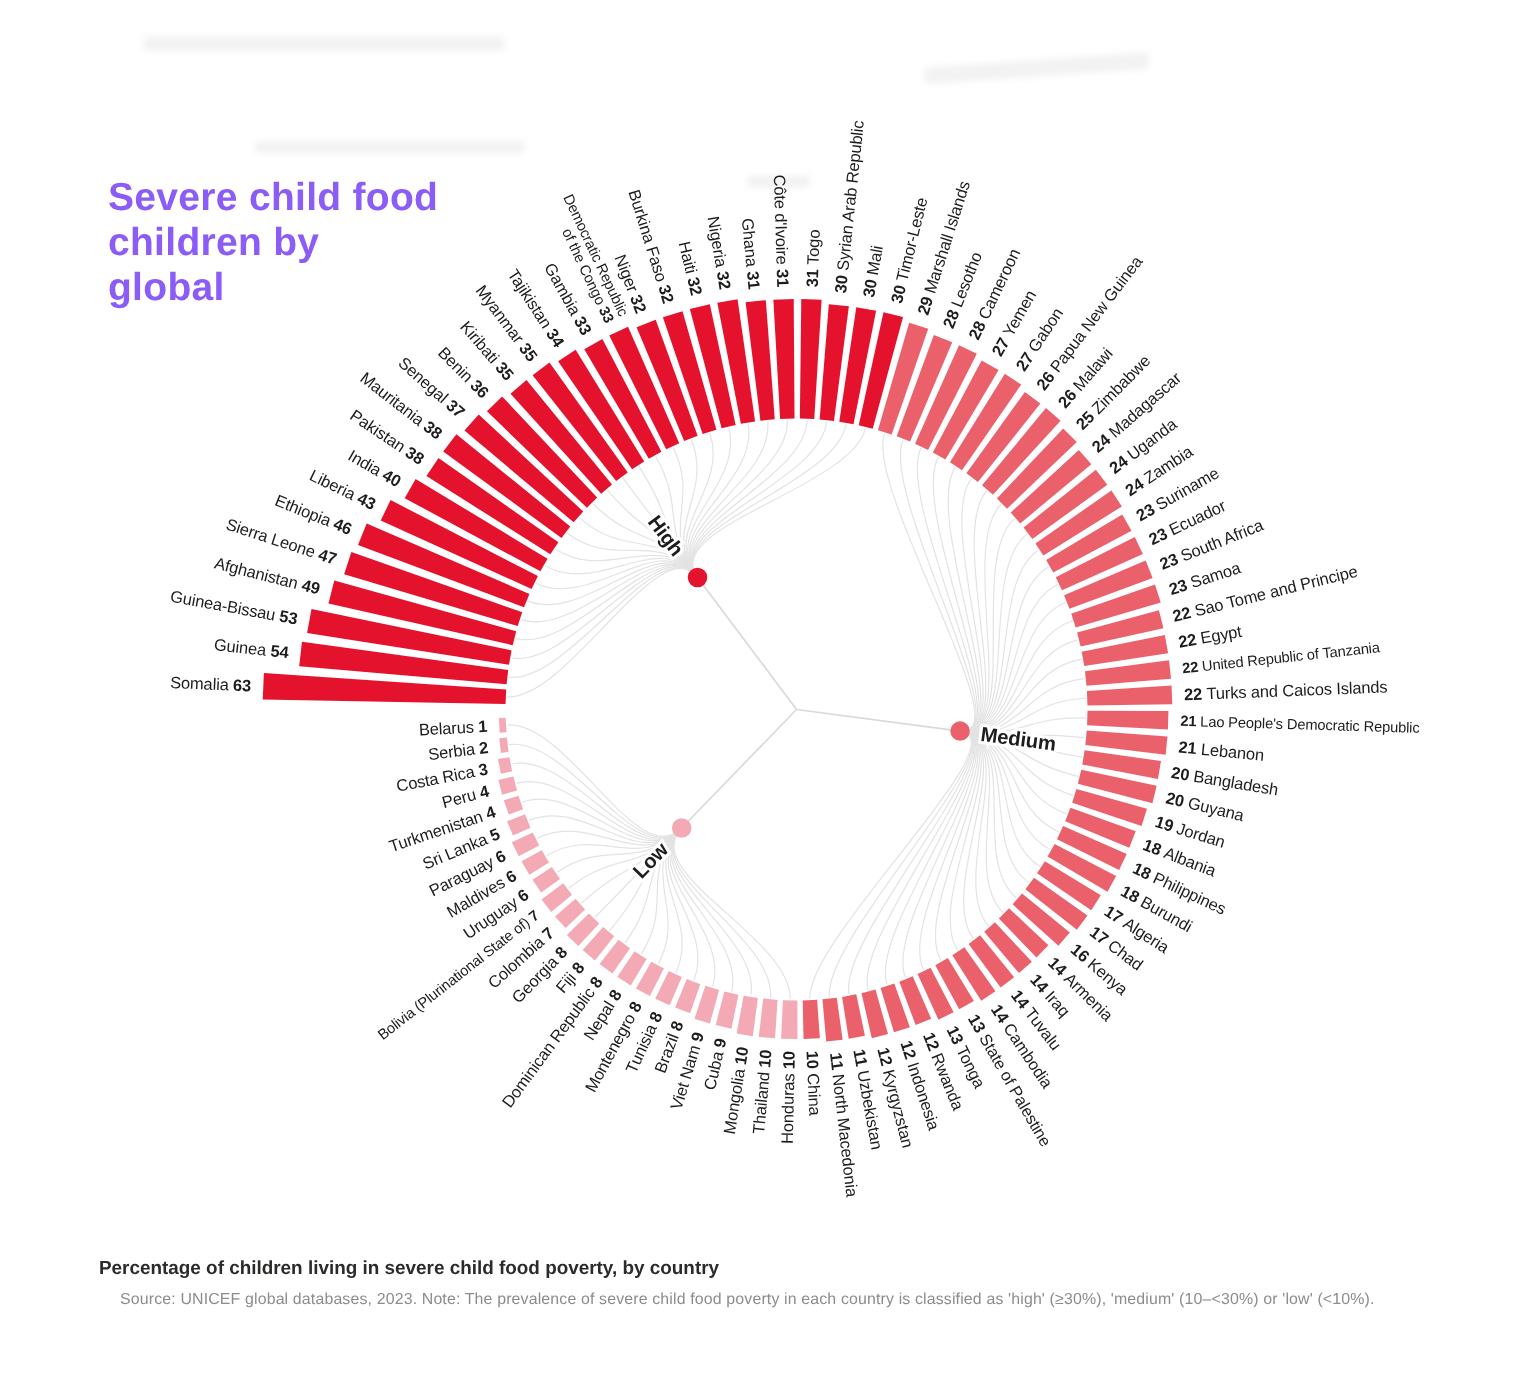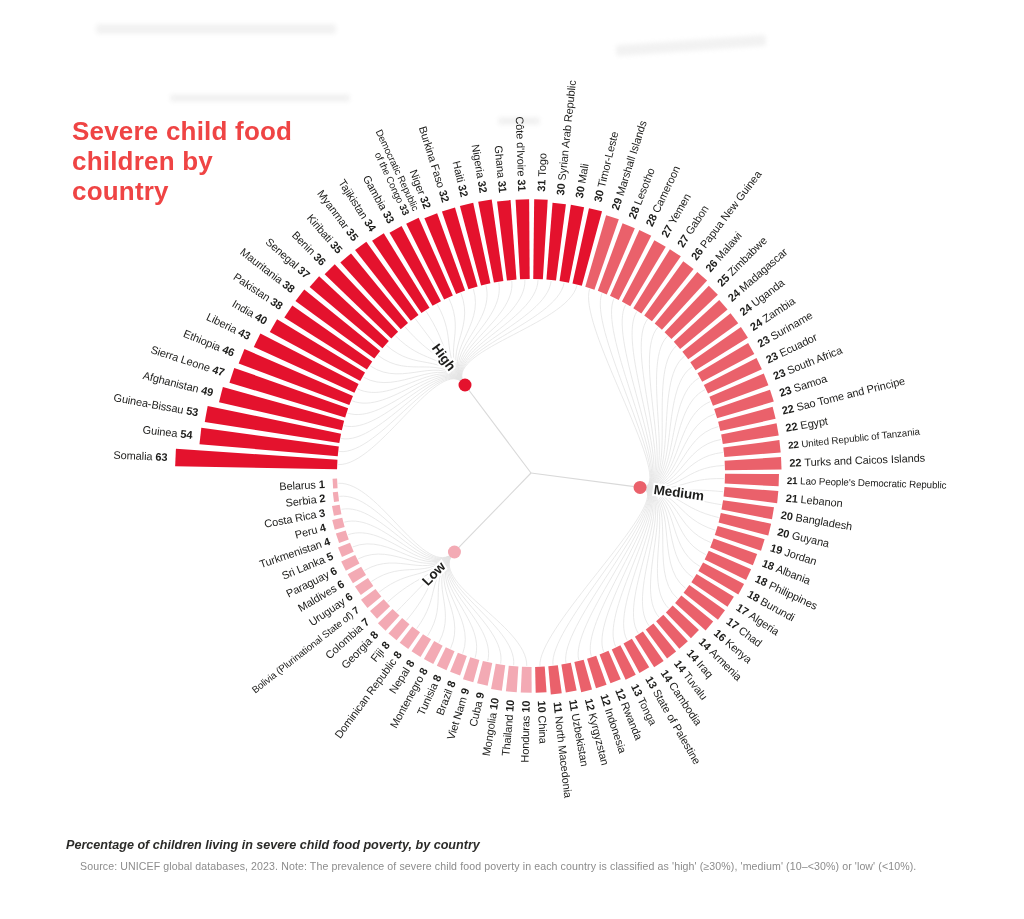--- a/index.html
+++ b/index.html
@@ -1,20 +1,20 @@
 <!DOCTYPE html>
 <html><head>
 <meta charset="utf-8">
 <style>
   html,body{margin:0;padding:0;background:#ffffff;}
   #page{position:relative;width:1024px;height:919px;background:#ffffff;overflow:hidden;
         font-family:"Liberation Sans",sans-serif;}
   #title{position:absolute;left:72px;top:116px;width:280px;
          font-size:26px;line-height:30px;font-weight:bold;letter-spacing:.2px;}
-  #caption{position:absolute;left:66px;top:838px;font-size:12.6px;font-weight:bold;color:#2b2b29;font-style:italic;}
+  #caption{position:absolute;left:66px;top:838px;font-size:12.6px;font-weight:bold;color:#2b2b29;}
   #source{position:absolute;left:80px;top:860px;font-size:10.6px;color:#8c8c8c;letter-spacing:.1px;}
   #chart-root{position:absolute;left:0;top:0;}
   svg text{font-family:"Liberation Sans",sans-serif;fill:#1d1d1b;letter-spacing:-.1px;}
   .artifact{position:absolute;background:#b9b9b9;opacity:.18;filter:blur(2px);border-radius:3px;}
 </style>
 </head>
 <body>
 
 <div id="page">
 
@@ -314,21 +314,21 @@
           <text transform="translate(325.38 498.06) rotate(353.05)" text-anchor="end" dy="0.35em" font-size="11"><tspan>Serbia&nbsp;</tspan><tspan font-weight="bold">2</tspan></text>
           <text transform="translate(324.79 484.01) rotate(356.94)" text-anchor="end" dy="0.35em" font-size="11"><tspan>Belarus&nbsp;</tspan><tspan font-weight="bold">1</tspan></text>
         </g>
         <g>
           <text transform="translate(444.01 356.99) rotate(53.13)" text-anchor="middle" dy="0.35em" font-size="13.5" font-weight="bold" style="paint-order:stroke;stroke:#ffffff;stroke-width:4px;">High</text>
           <text transform="translate(653.94 489.21) rotate(7.51)" text-anchor="start" dy="0.35em" font-size="13.5" font-weight="bold" style="paint-order:stroke;stroke:#ffffff;stroke-width:4px;">Medium</text>
           <text transform="translate(433.57 573.54) rotate(314.10)" text-anchor="middle" dy="0.35em" font-size="13.5" font-weight="bold" style="paint-order:stroke;stroke:#ffffff;stroke-width:4px;">Low</text>
         </g>
       </svg></div>
 
-  <div id="title" style="color: #ef4444;">
+  <div id="title" style="color: #8b5cf6;">
     <div>Severe child food</div>
     <div>children by</div>
-    <div>country</div>
+    <div>global</div>
   </div>
 
   <div id="caption">Percentage of children living in severe child food poverty, by country</div>
   <div id="source">Source: UNICEF global databases, 2023. Note: The prevalence of severe child food poverty in each country is classified as 'high' (≥30%), 'medium' (10–&lt;30%) or 'low' (&lt;10%).</div>
 </div>
 
 </body></html>

